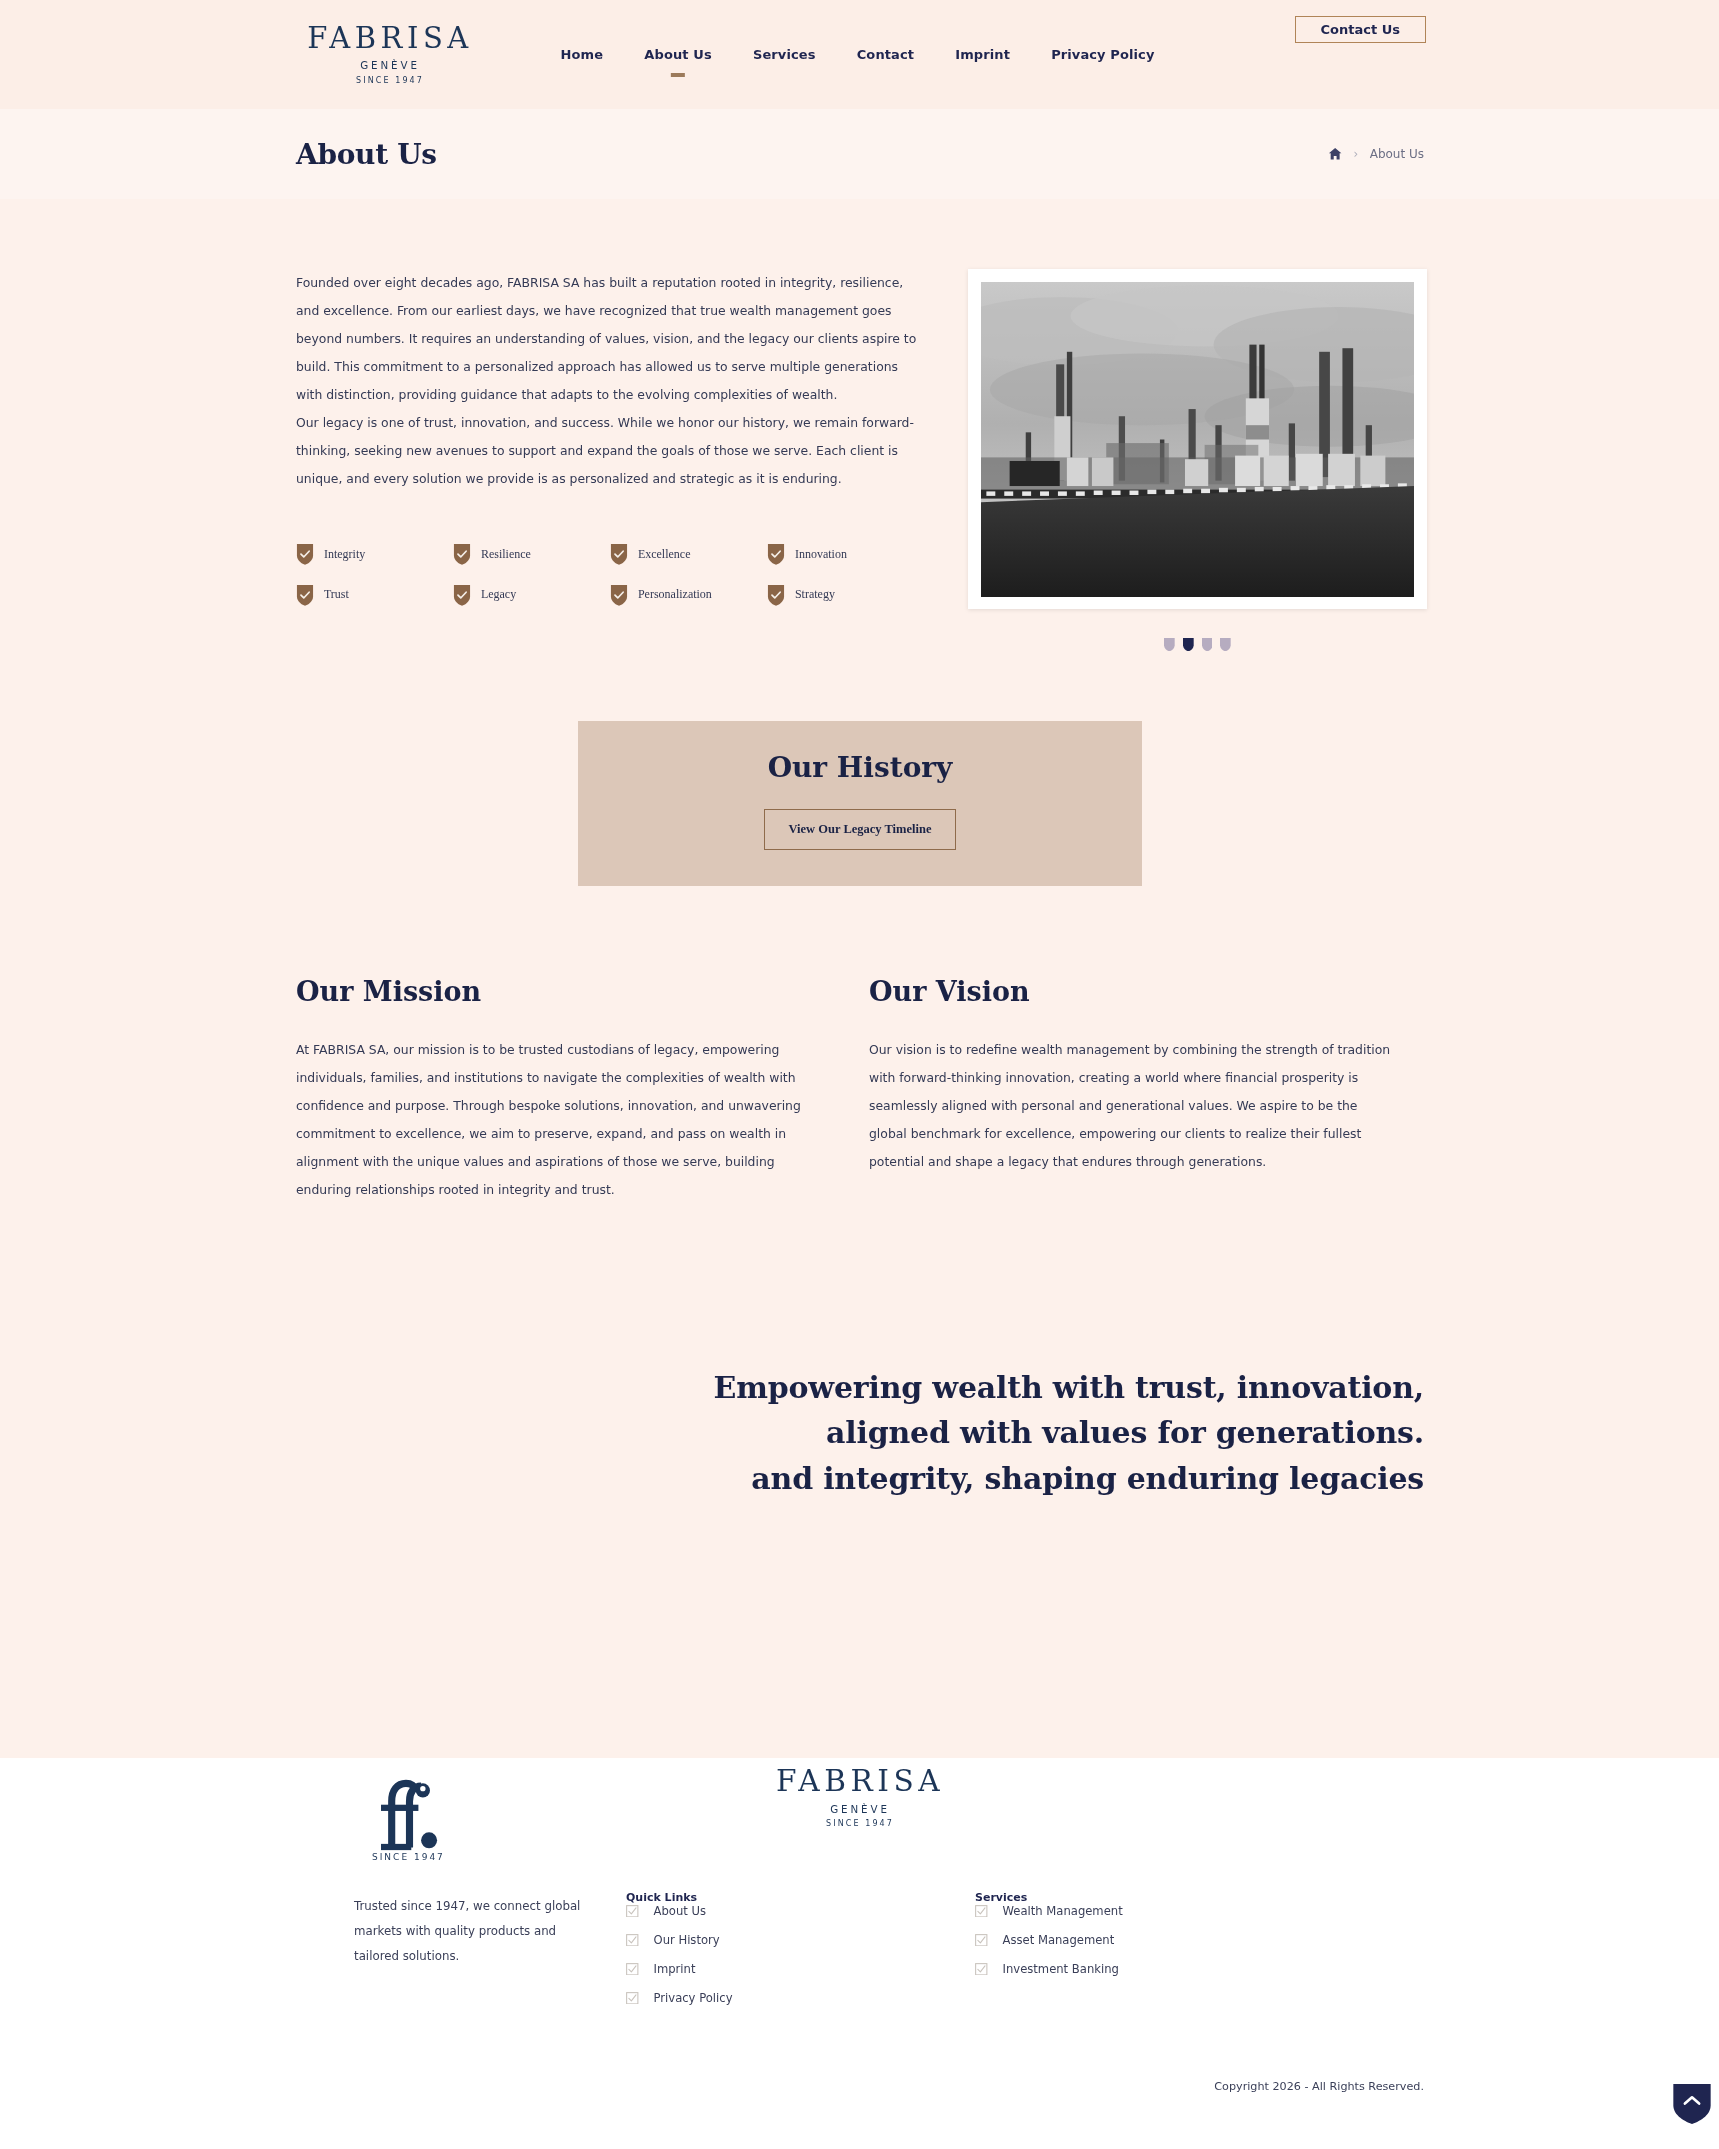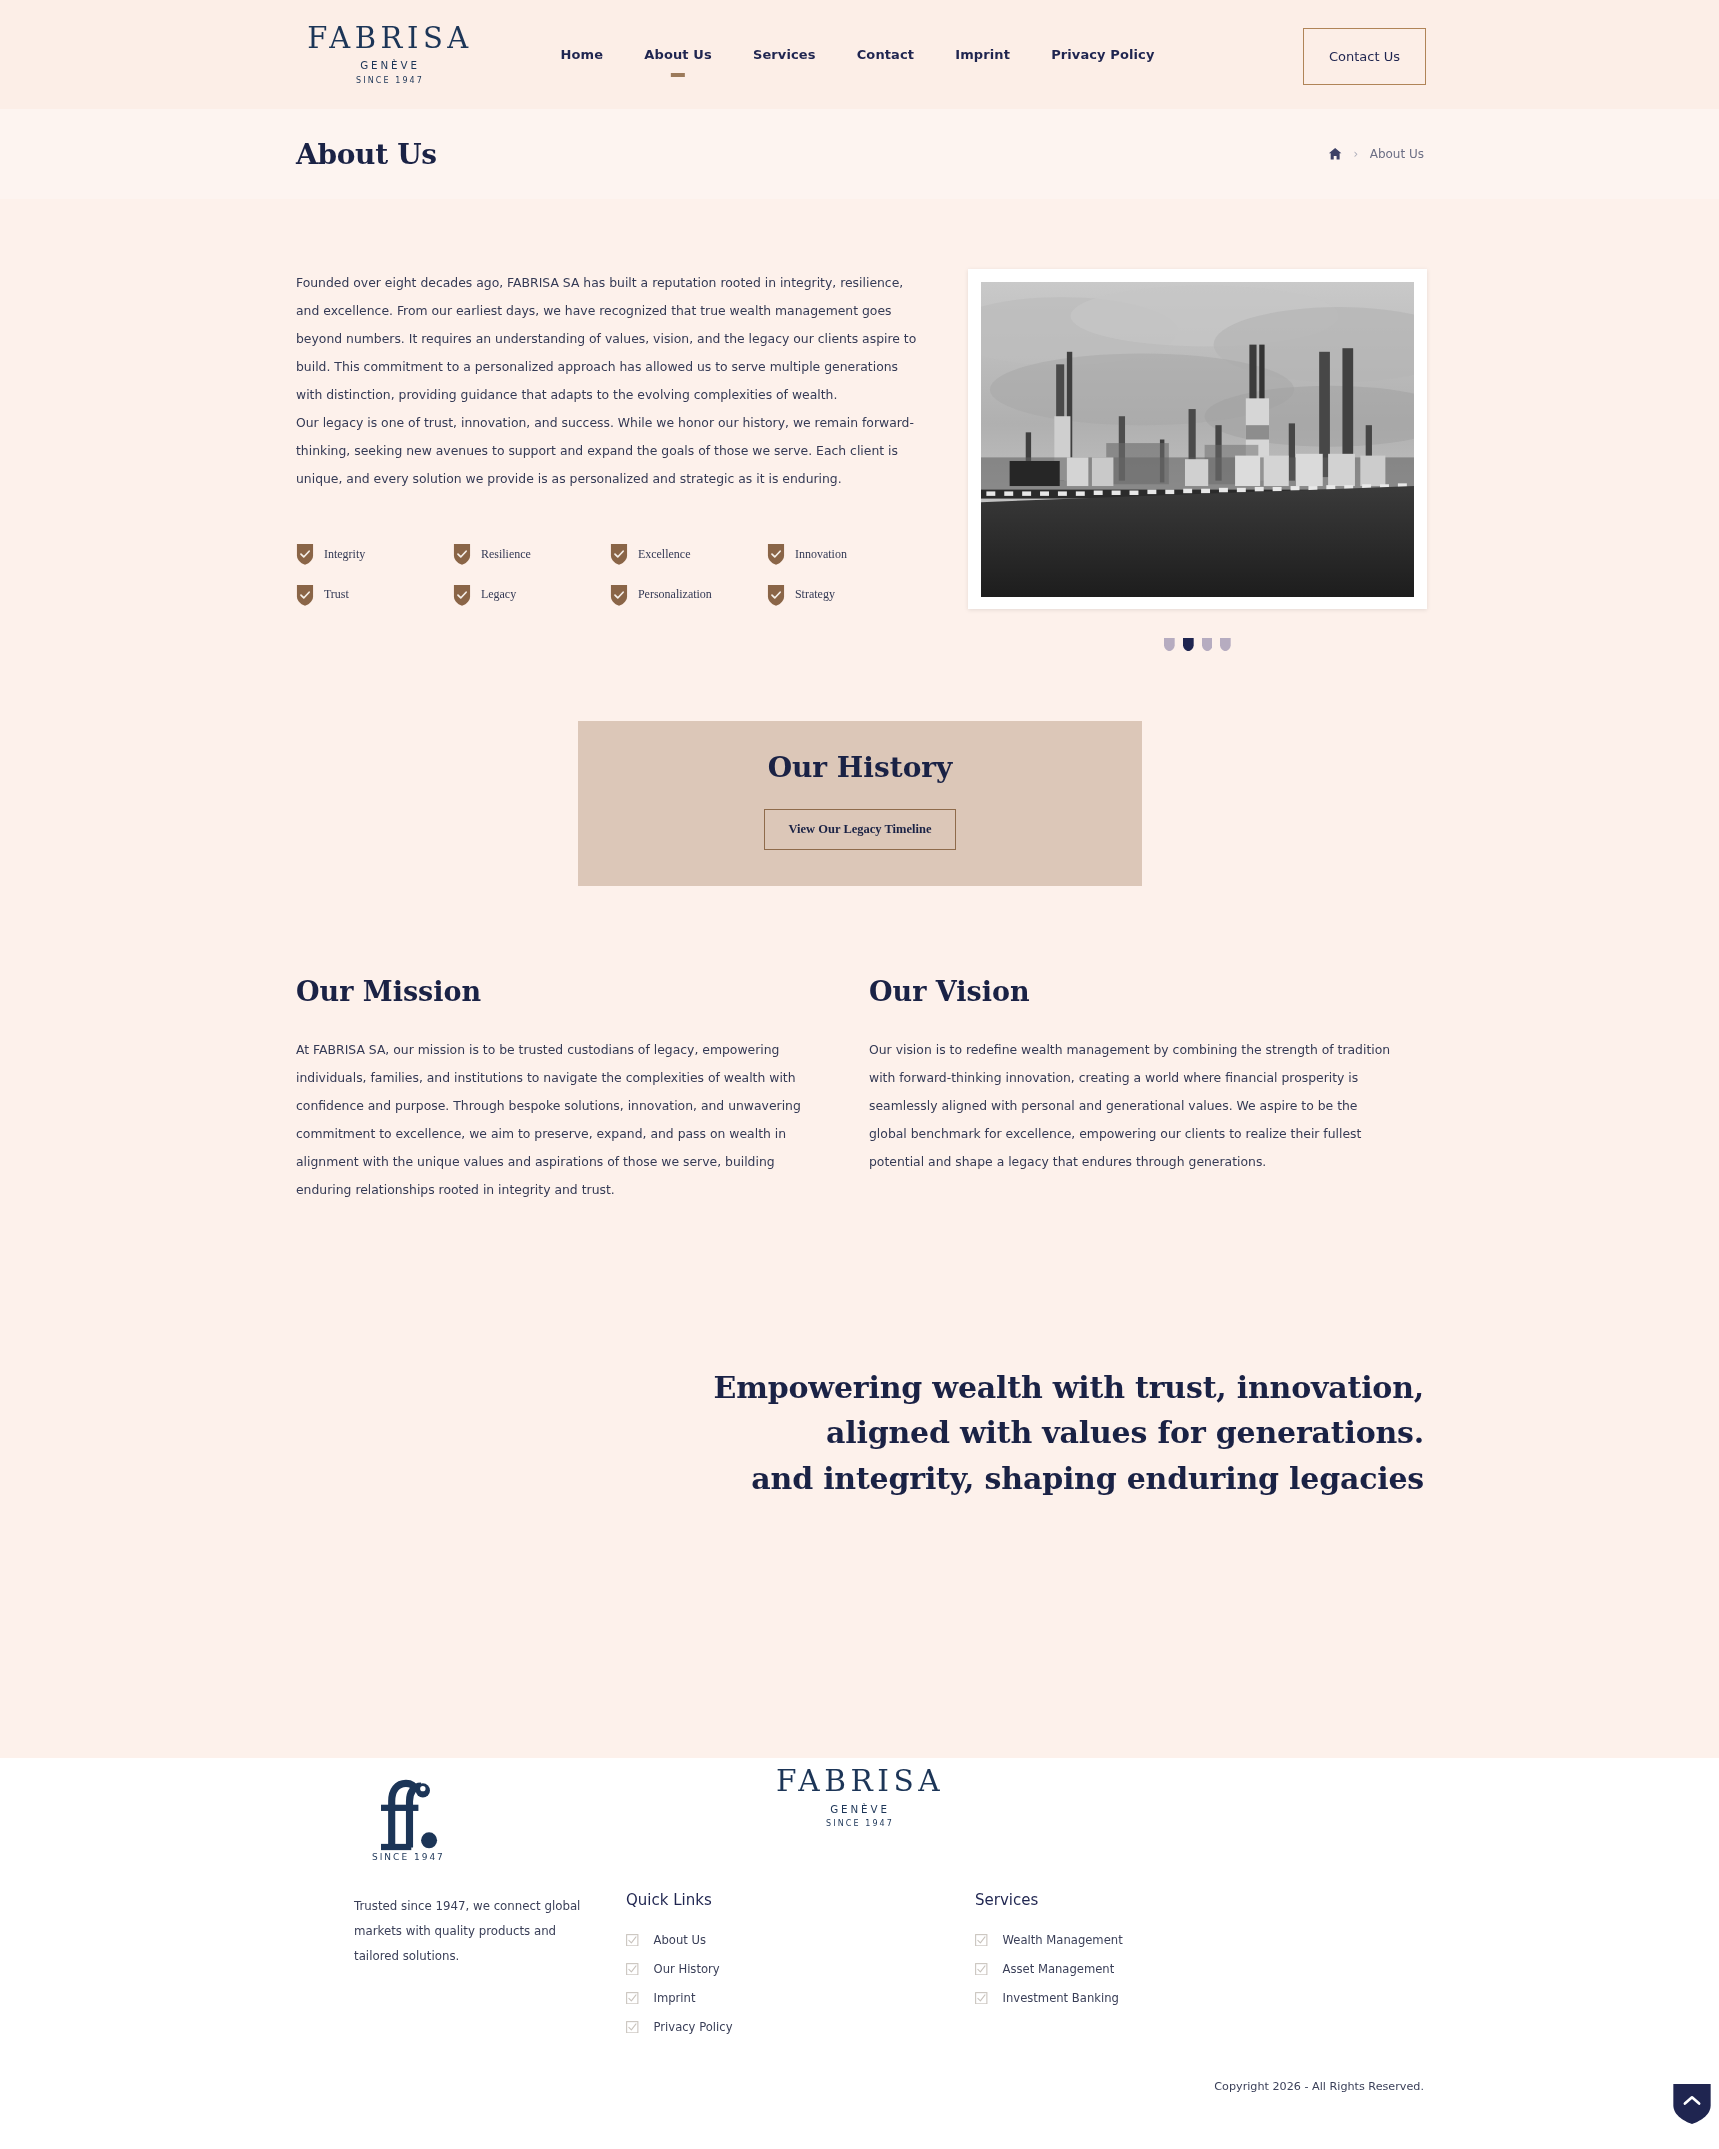--- a/index.html
+++ b/index.html
@@ -66,27 +66,27 @@
     bottom: -15px;
     left: 50%;
     transform: translateX(-50%);
     width: 14.3px;
     height: 3.6px;
     background: #9C7A5B;
   }
   .contact-btn {
     position: absolute;
     right: 294px;
-    top: 28px;
+    top: 16px;
     border: 1.3px solid #B08458;
     background: transparent;
     color: #1F2550;
     font-size: 13px;
-    font-weight: normal;
-    padding: 20px 25px;
+    font-weight: bold;
+    padding: 5px 25px;
     cursor: pointer;
     font-family: "DejaVu Sans", sans-serif;
   }
 
   
   .banner {
     height: 90px;
     background: #FDF4F0;
     display: flex;
     align-items: center;
@@ -215,24 +215,23 @@
   .f-blurb {
     margin-top: 32px;
     font-size: 11.8px;
     line-height: 2.1;
     color: #3A3F58;
     width: 240px;
   }
 
   .f-col { width: 349px; }
   .f-col-head {
-    font-size: 15px;
-    font-weight: normal;
+    font-size: 11px;
+    font-weight: bold;
     color: #1F2550;
-    margin-bottom: 24px;
   }
   .f-link { display: flex; align-items: center; gap: 15px; margin-bottom: 15px; cursor: pointer; }
   .chk { width: 12.5px; height: 12.5px; display: block; flex: 0 0 auto; }
   .f-link-label { font-size: 11.6px; color: #3A3F58; }
 
   .f-centerlogo {
     position: absolute;
     left: 0; right: 0;
     top: 9px;
     text-align: center;

